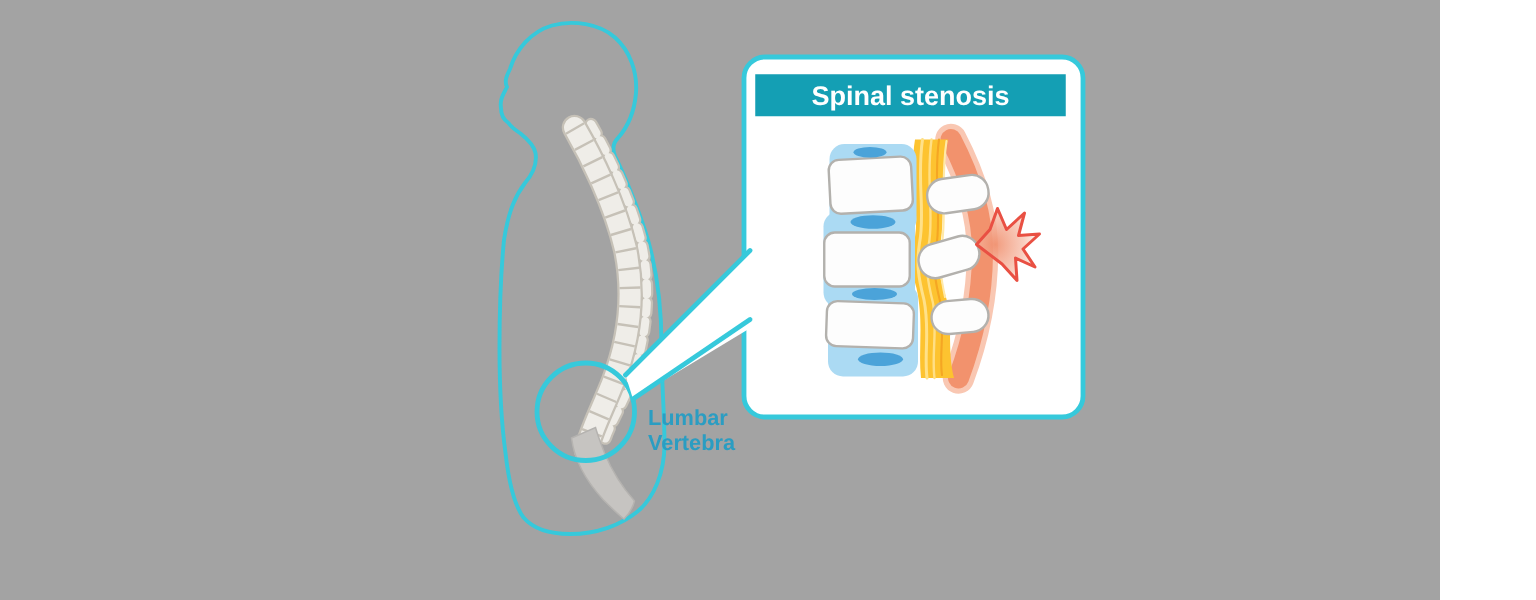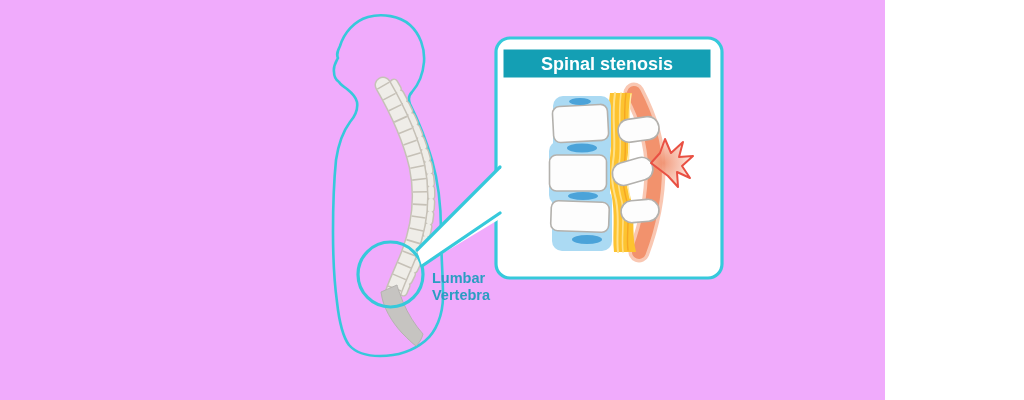--- a/index.html
+++ b/index.html
@@ -3,23 +3,23 @@
 <meta charset="utf-8">
 <style>
   html, body {
     margin: 0;
     padding: 0;
     background: #ffffff;
     font-family: "Liberation Sans", sans-serif;
   }
   .stage {
     position: relative;
-    width: 885px;
+    width: 960px;
     height: 400px;
-    background: #f0abfc;
+    background: #a3a3a3;
     overflow: hidden;
   }
   svg { display: block; }
   text { font-family: "Liberation Sans", sans-serif; }
   .title-text { font-size: 18px; font-weight: bold; }
   .label-text { font-size: 14.5px; font-weight: bold; }
 </style>
 </head>
 <body>
 

